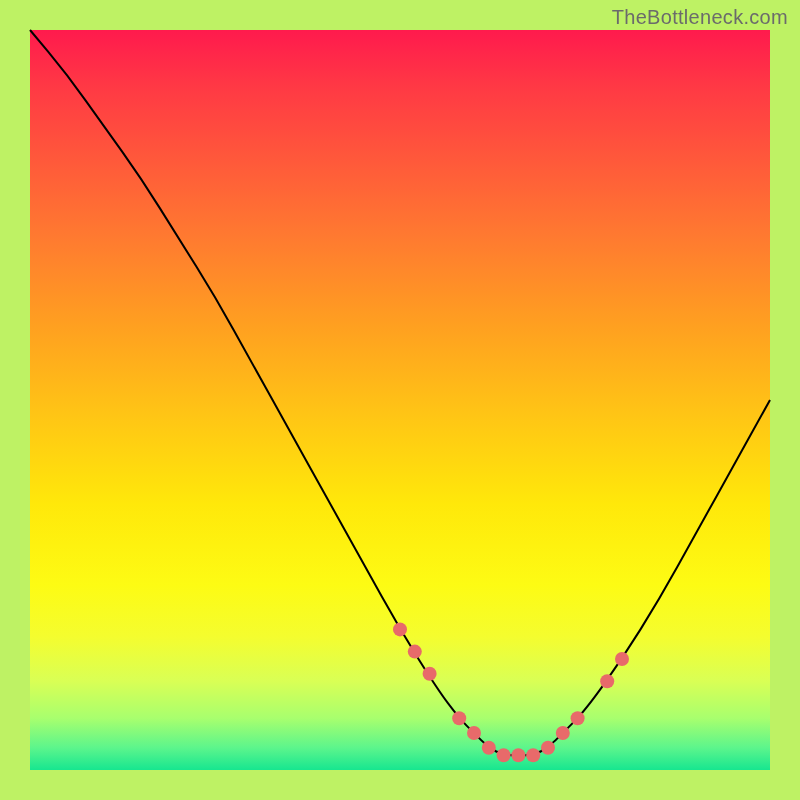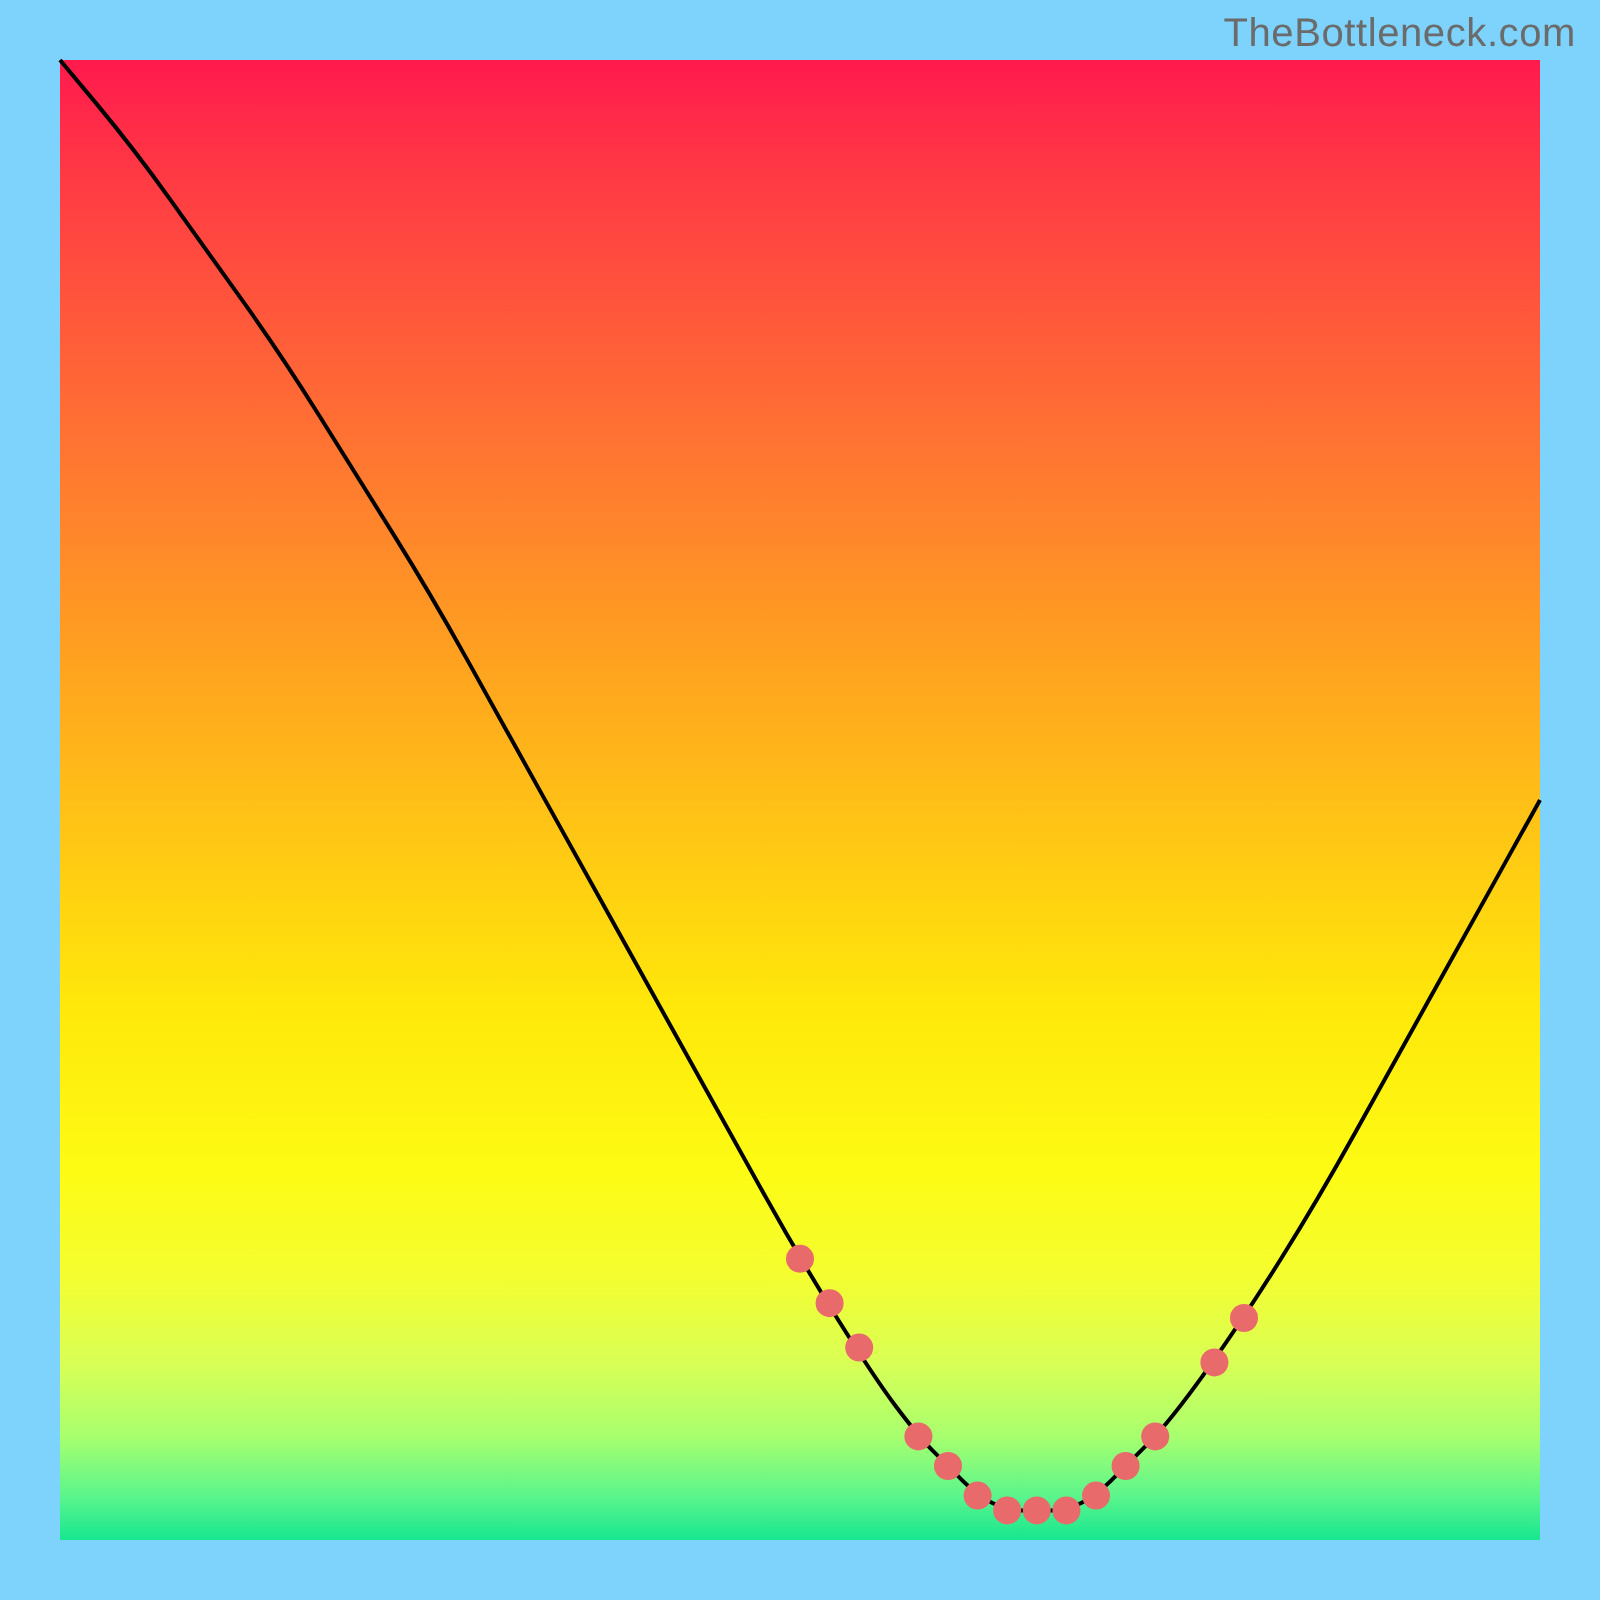--- a/index.html
+++ b/index.html
@@ -8,21 +8,21 @@
     width: 800px;
     height: 800px;
     background: #000;
     overflow: hidden;
     font-family: Arial, Helvetica, sans-serif;
   }
   .frame {
     position: relative;
     width: 800px;
     height: 800px;
-    background: #7dd3fc;
+    background: #bef264;
   }
   .plot-area {
     position: absolute;
     left: 30px;
     top: 30px;
     width: 740px;
     height: 740px;
     
     background: linear-gradient(
       to bottom,

